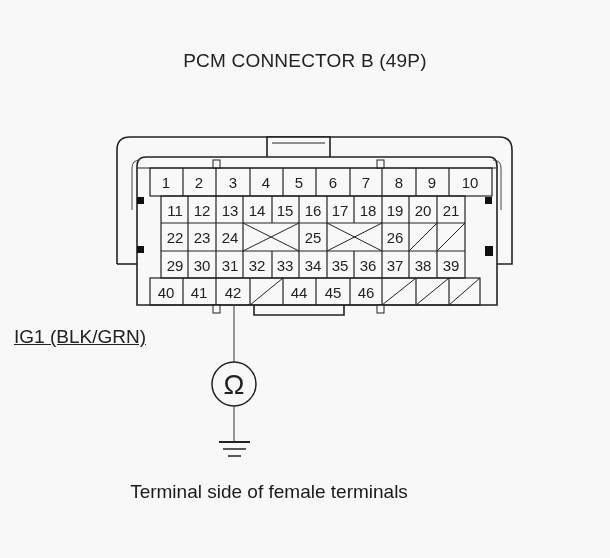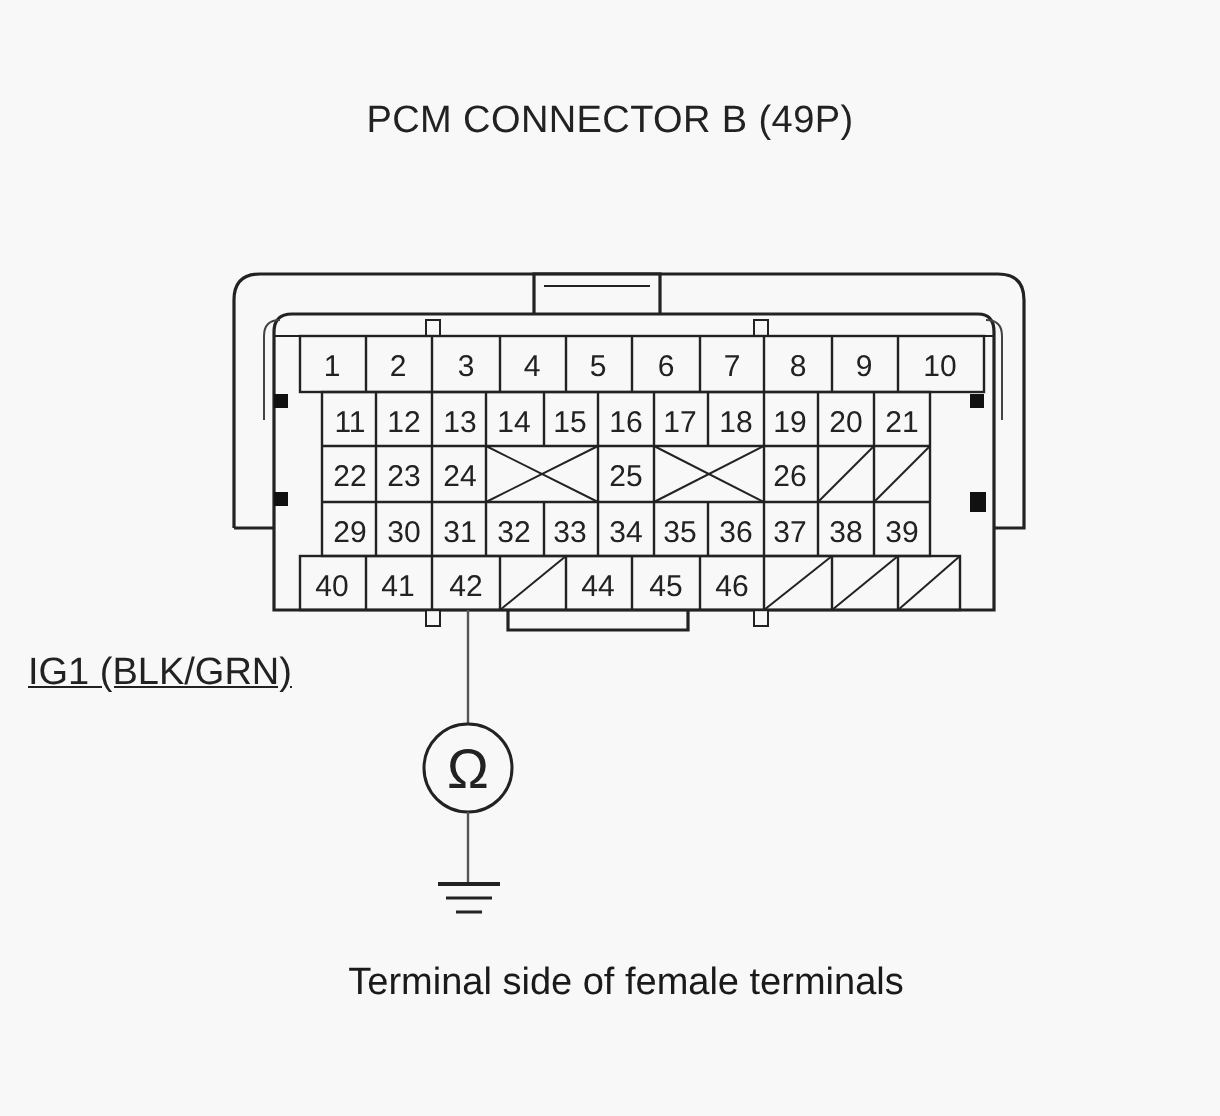--- a/index.html
+++ b/index.html
@@ -11,21 +11,21 @@
     font-family: "Liberation Sans", sans-serif;
     color: #222;
   }
   .title {
     position: absolute; left: 0; width: 610px; top: 50px;
     text-align: center; font-size: 19px; letter-spacing: 0.2px;
     color: #222;
   }
   .caption {
     position: absolute; left: 0; width: 538px; top: 481px;
-    text-align: center; font-size: 19px; color: #1a1a1a; padding-left: 44px;
+    text-align: center; font-size: 19px; color: #1a1a1a;
   }
   .wire-label {
     position: absolute; left: 14px; top: 326px;
     font-size: 19px; color: #222; text-decoration: underline;
   }
   svg.diagram { position: absolute; left: 0; top: 0; }
   svg text { font-family: "Liberation Sans", sans-serif; font-size: 15px; fill: #222; }
 </style>
 </head>
 <body>

